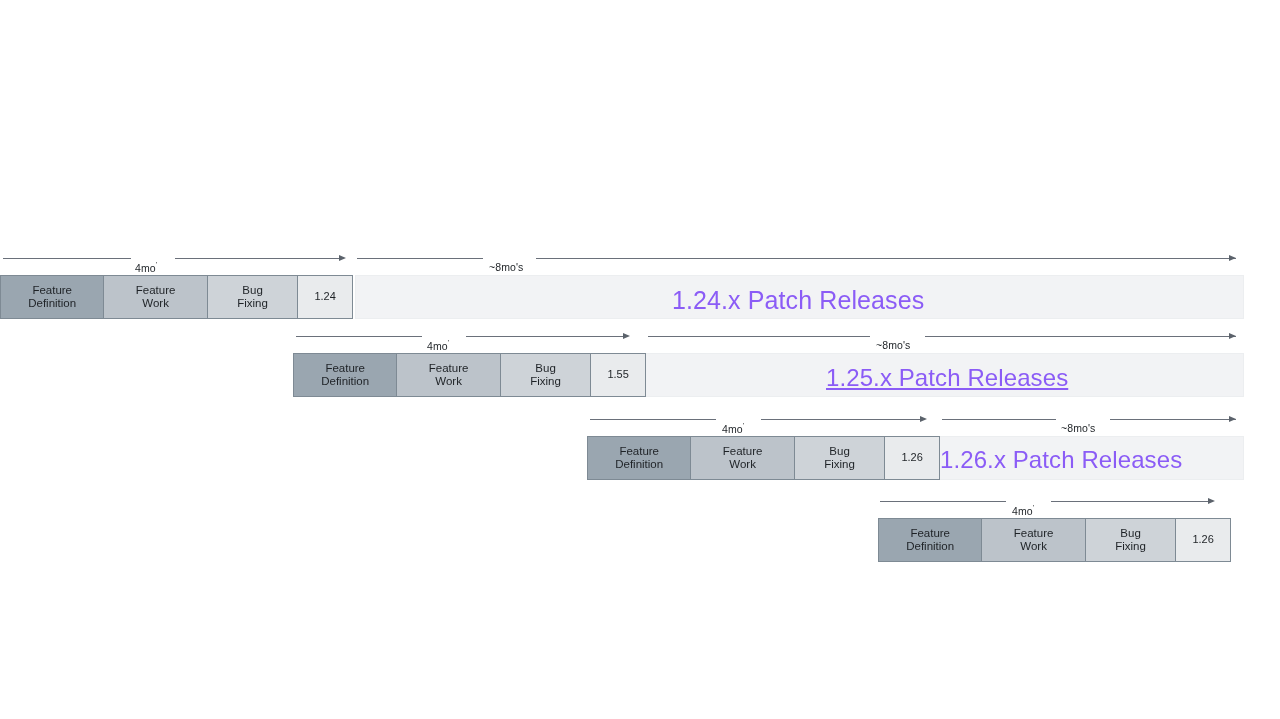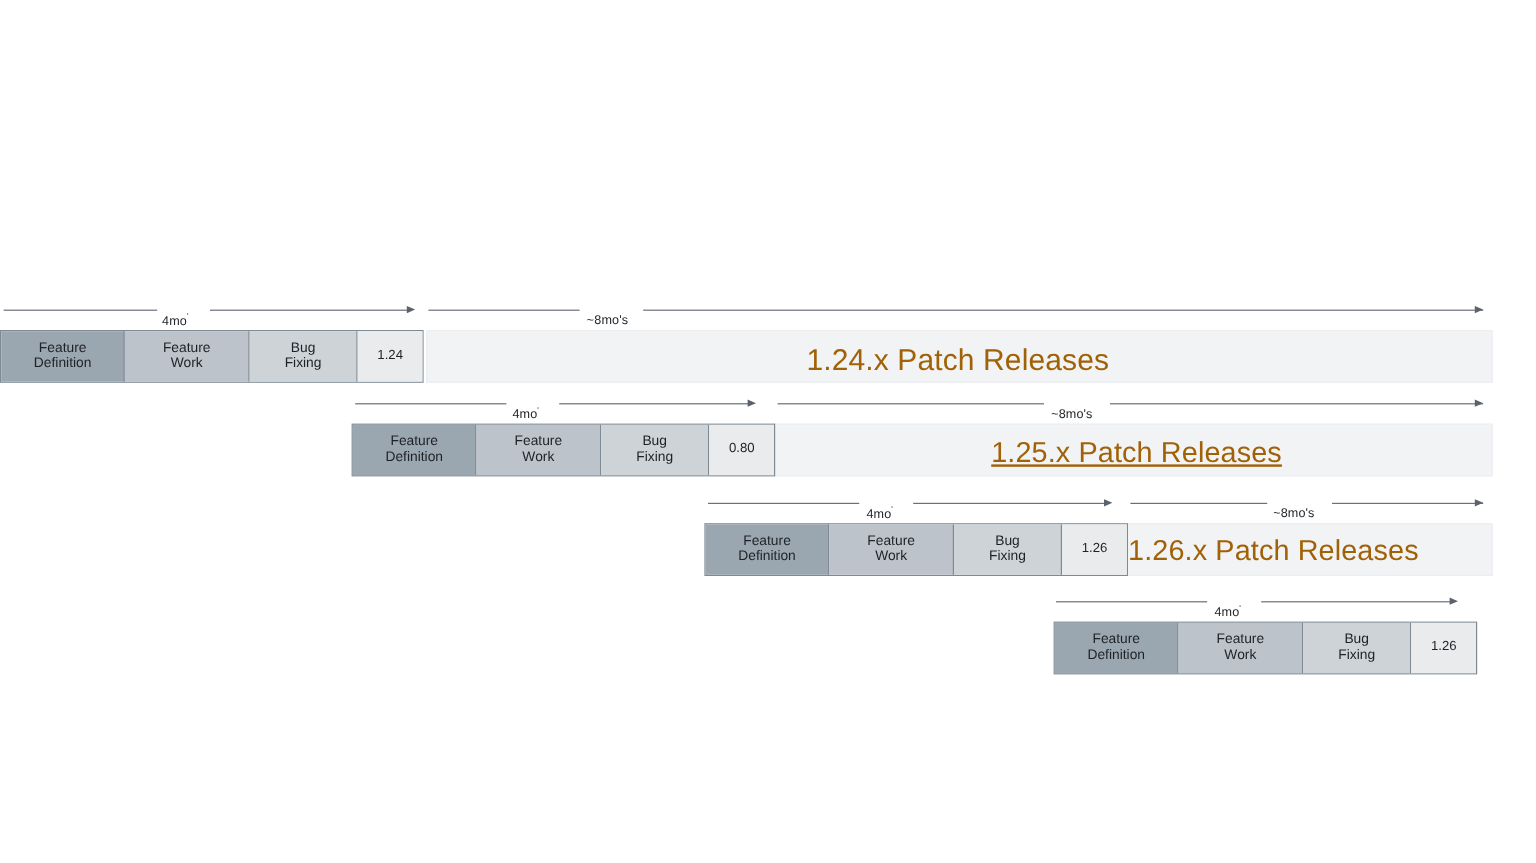--- a/index.html
+++ b/index.html
@@ -34,21 +34,21 @@
   
   .band {
     position: absolute;
     background: #f2f3f5;
     border: 1px solid #eceef0;
     box-sizing: border-box;
   }
   .band-label {
     position: absolute;
     white-space: nowrap;
-    color: #a16207;
+    color: #8b5cf6;
     font-weight: 400;
     letter-spacing: 0.1px;
   }
 
   
   .bar {
     position: absolute;
     display: flex;
     box-sizing: border-box;
     border: 1px solid #7e8a94;
@@ -164,21 +164,21 @@
       </div>
       <div class="cell cell-work" style="width:104px;">
         <span class="l1">Feature</span>
         <span class="l2">Work</span>
       </div>
       <div class="cell cell-bug" style="width:91px;">
         <span class="l1">Bug</span>
         <span class="l2">Fixing</span>
       </div>
       <div class="cell cell-ver" style="width:54px;">
-        <span>0.80</span>
+        <span>1.55</span>
       </div>
     </div>
   </div>
 
   <div class="row">
 
     <div class="band" style="left:938px; top:436px; width:306px; height:44px;"></div>
     <div class="band-label" style="left:940px; top:446px; font-size:24px;">1.26.x Patch Releases</div>
 
     <div class="arrowline" style="left:590px; top:419px; width:126px;"></div>

